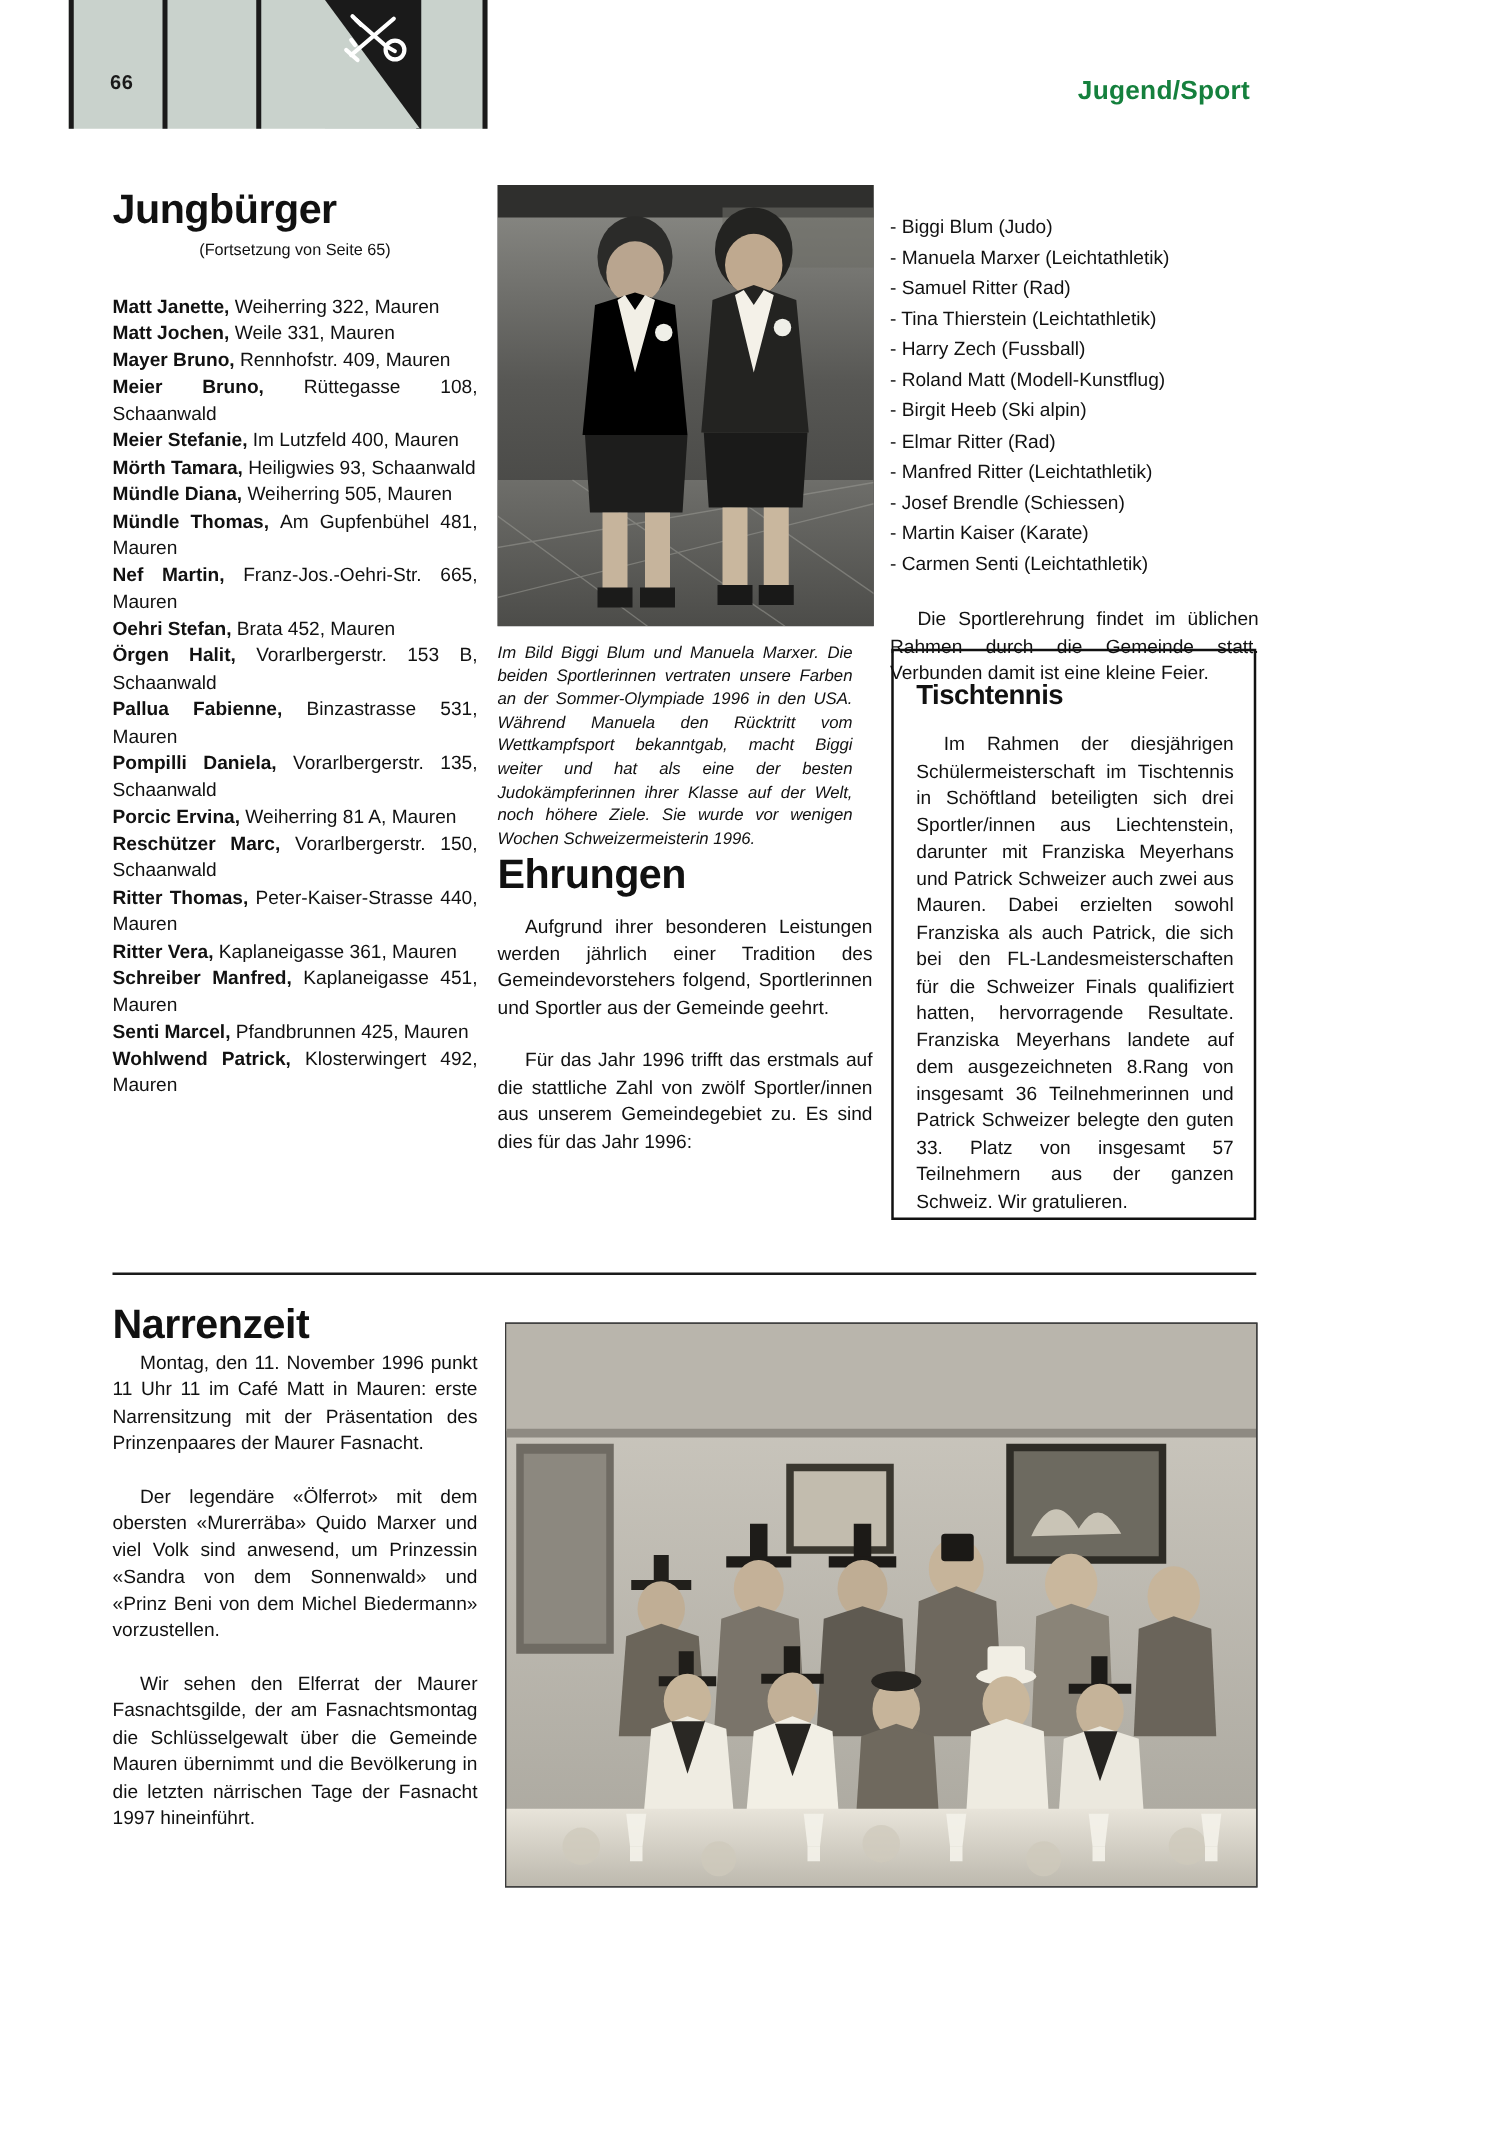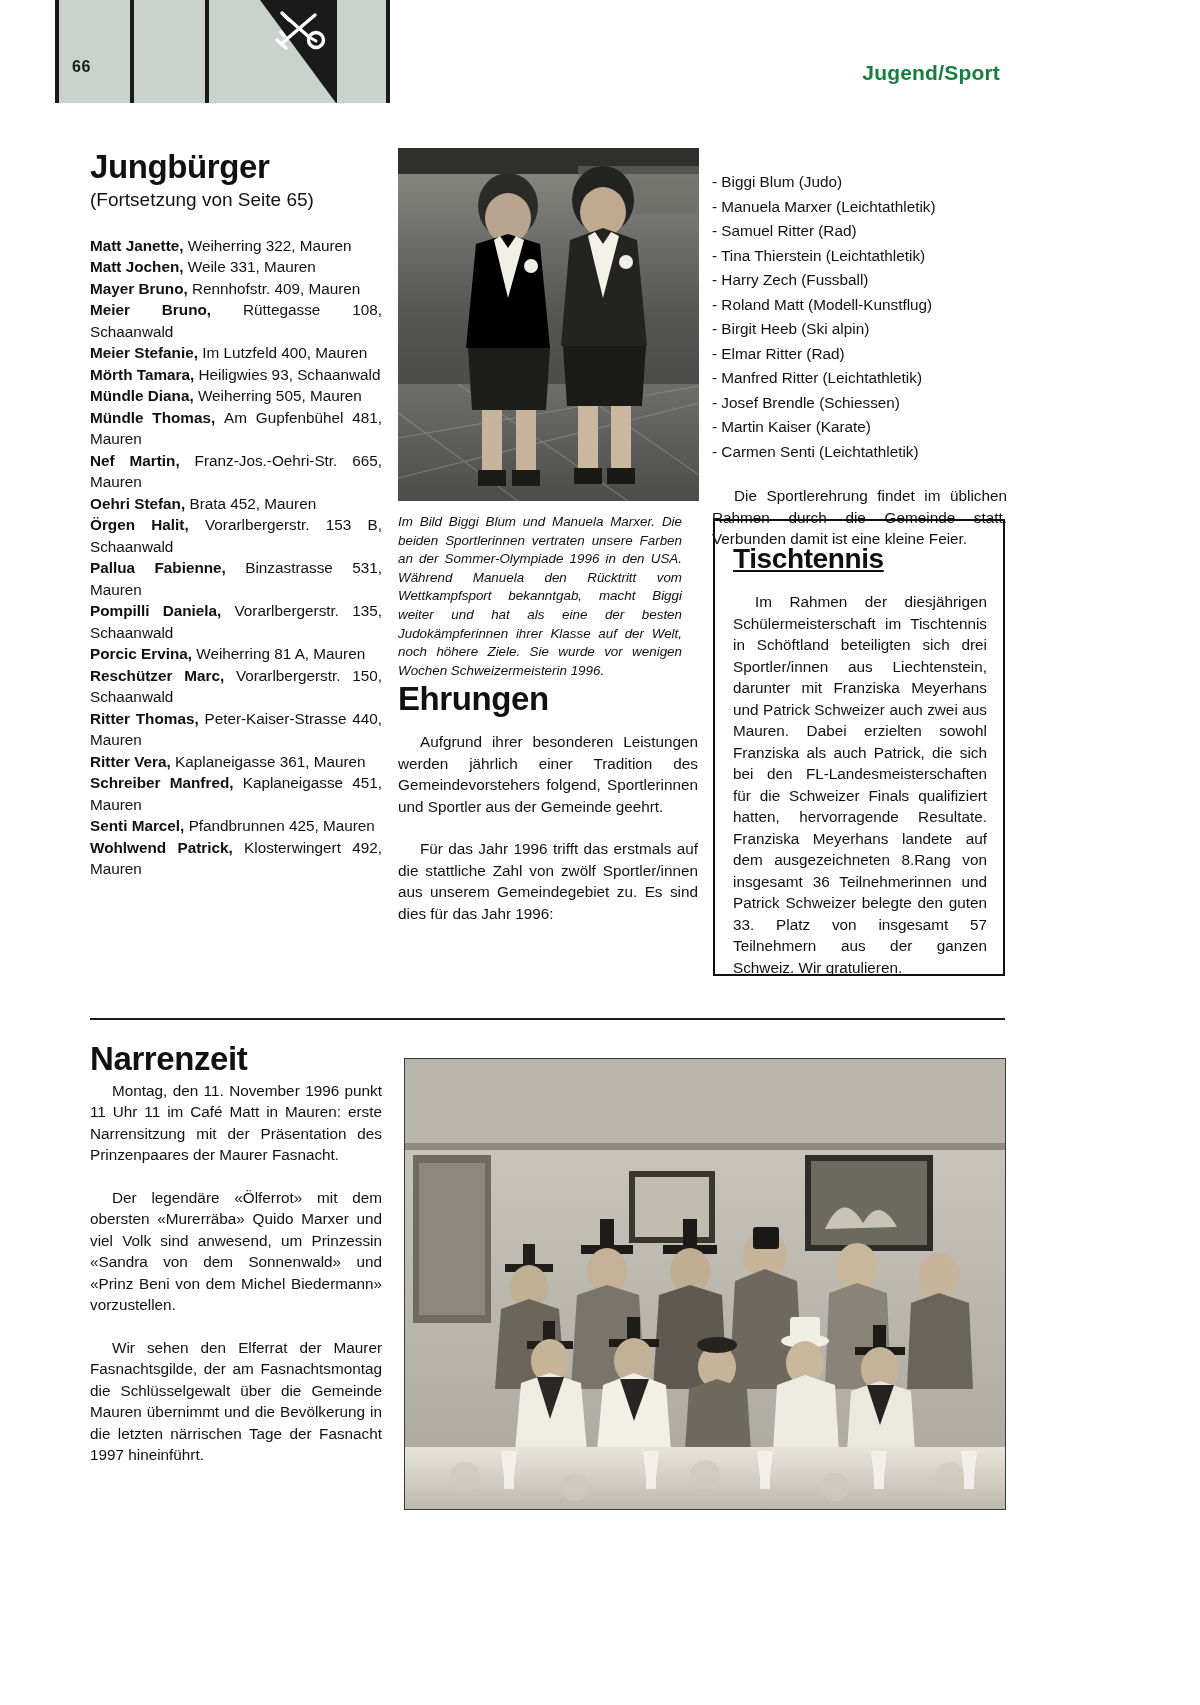--- a/index.html
+++ b/index.html
@@ -41,21 +41,21 @@
   .header-strip .r4 { left: 278px; }
   .header-strip .r5 { left: 331px; }
   .header-logo {
     position: absolute;
     left: 205px; top: 0;
     width: 76px; height: 103px;
     overflow: hidden;
   }
   .page-number {
     position: absolute;
-    left: 72px; top: 58px;
+    left: 88px; top: 58px;
     font-size: 16px;
     font-weight: bold;
     color: #1a1a1a;
     letter-spacing: 0.5px;
   }
   .section-title {
     position: absolute;
     right: 200px; top: 61px;
     font-size: 21px;
     font-weight: bold;
@@ -76,23 +76,23 @@
 
   h1.head {
     font-size: 33px;
     font-weight: bold;
     line-height: 37px;
     margin: 0 0 4px 0;
     letter-spacing: -0.4px;
     text-align: left;
   }
   .subhead {
-    font-size: 19px;
+    font-size: 13px;
     margin: 0 0 24px 0;
-    text-align: left;
+    text-align: center;
   }
   .entry {
     margin: 0;
     text-align: justify;
     text-justify: inter-word;
   }
   .entry b { font-weight: bold; }
 
   .para {
     margin: 0 0 21px 0;
@@ -138,26 +138,25 @@
   
   .tt-box {
     position: absolute;
     left: 713px; top: 519px;
     width: 292px; height: 457px;
     border: 2px solid #111;
     box-sizing: border-box;
     padding: 18px 16px 10px 18px;
   }
   .tt-box h2 {
-    font-size: 28px;
+    font-size: 22px;
     font-weight: bold;
     margin: 4px 0 16px 0;
     letter-spacing: -0.4px;
     text-align: left;
-    text-decoration: underline;
   }
   .tt-box p {
     font-size: 15.3px;
     line-height: 21.5px;
     text-align: justify;
     margin: 0;
     text-indent: 22px;
   }
 
   

